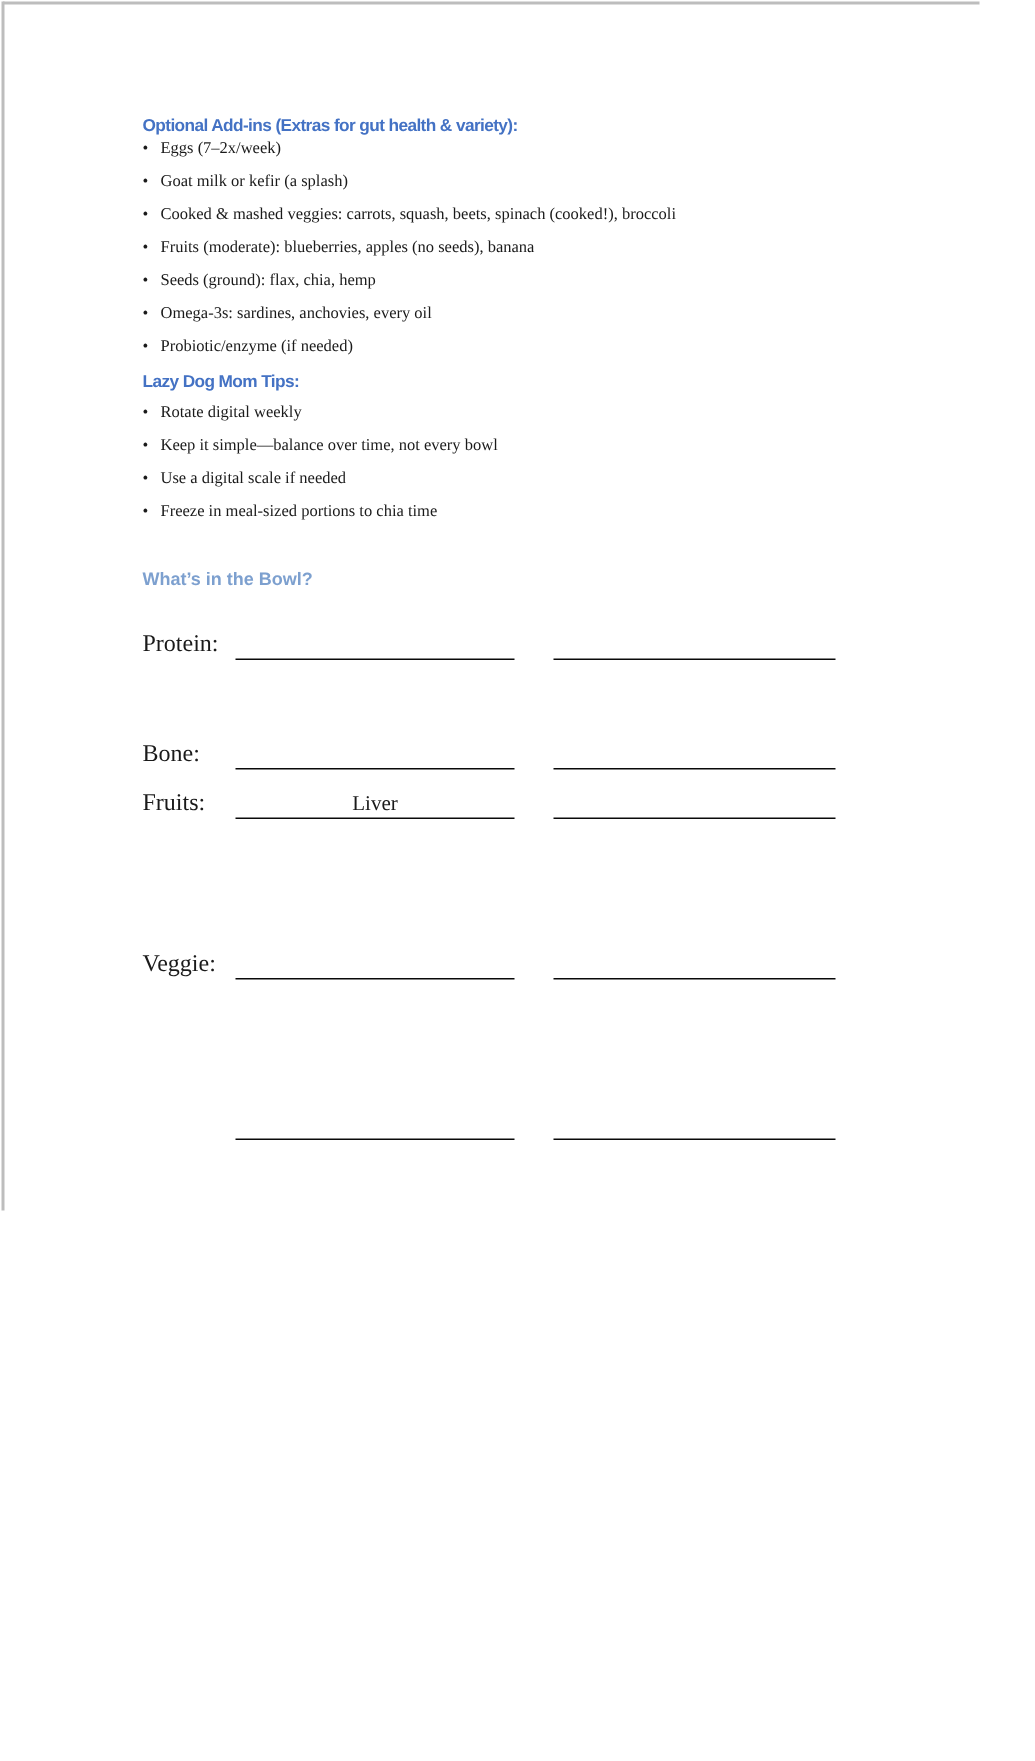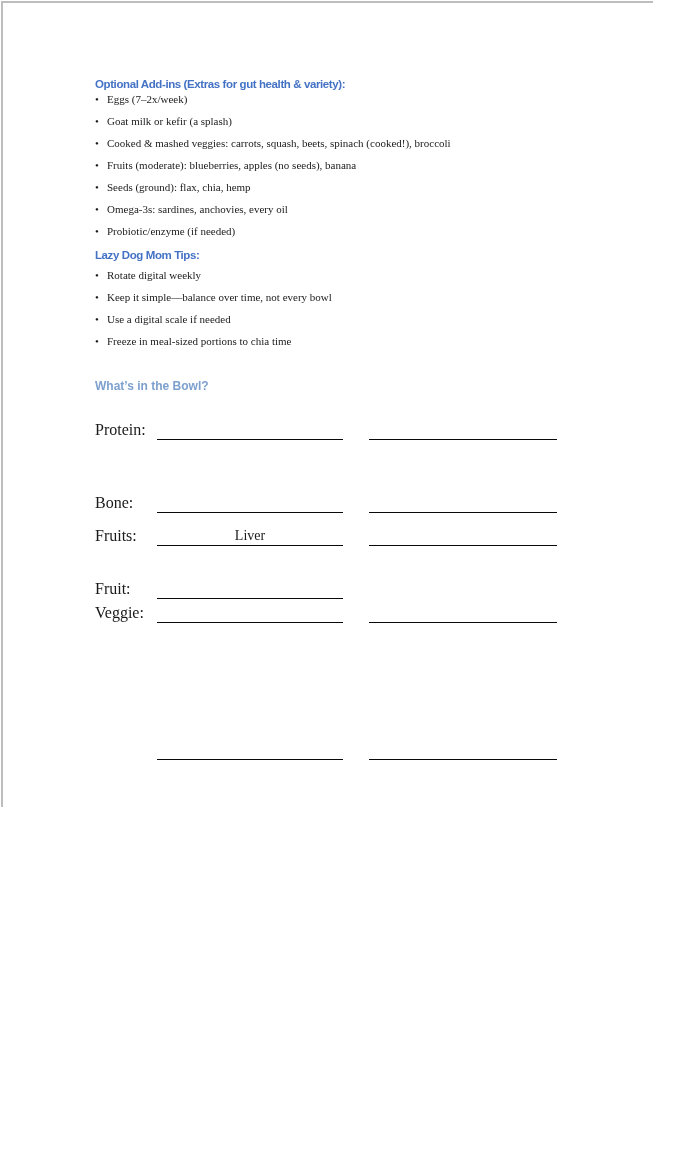--- a/index.html
+++ b/index.html
@@ -92,32 +92,32 @@
     white-space: nowrap;
     text-align: right;
   }
   .blank {
     position: absolute;
     bottom: 0;
     height: 18px;
     border-bottom: 1.6px solid #0a0a0a;
     display: flex;
     justify-content: center;
-    align-items: flex-start;
+    align-items: center;
     font-size: 14px;
     line-height: 17px;
   }
   .blank.b1 { left: 62px;  width: 186px; }
   .blank.b2 { left: 274px; width: 188px; }
 
   #row-protein { top: 422px; }
   #row-bone    { top: 475px; margin-top: 20px; }
   #row-organs  { top: 528px; }
   #row-fruit   { top: 581px; }
-  #row-veggie  { top: 605px; }
+  #row-veggie  { top: 635px; }
   #row-other   { top: 688px; }
   #row-extra   { top: 742px; }
 </style>
 </head>
 <body>
 
 <div class="page">
 
   <div class="edge-top"></div>
   <div class="edge-left"></div>
@@ -201,26 +201,20 @@
   <div id="row-organs" class="form-row">
     <span class="row-label">Fruits:</span>
     <div class="blank b1">
       <span>Liver</span>
     </div>
     <div class="blank b2">
       <span></span>
     </div>
   </div>
 
-  <div id="row-fruit" class="form-row">
-    <span class="row-label">Fruit:</span>
-    <div class="blank b1">
-      <span></span>
-    </div>
-  </div>
 
   <div id="row-veggie" class="form-row">
     <span class="row-label">Veggie:</span>
     <div class="blank b1">
       <span></span>
     </div>
     <div class="blank b2">
       <span></span>
     </div>
   </div>

